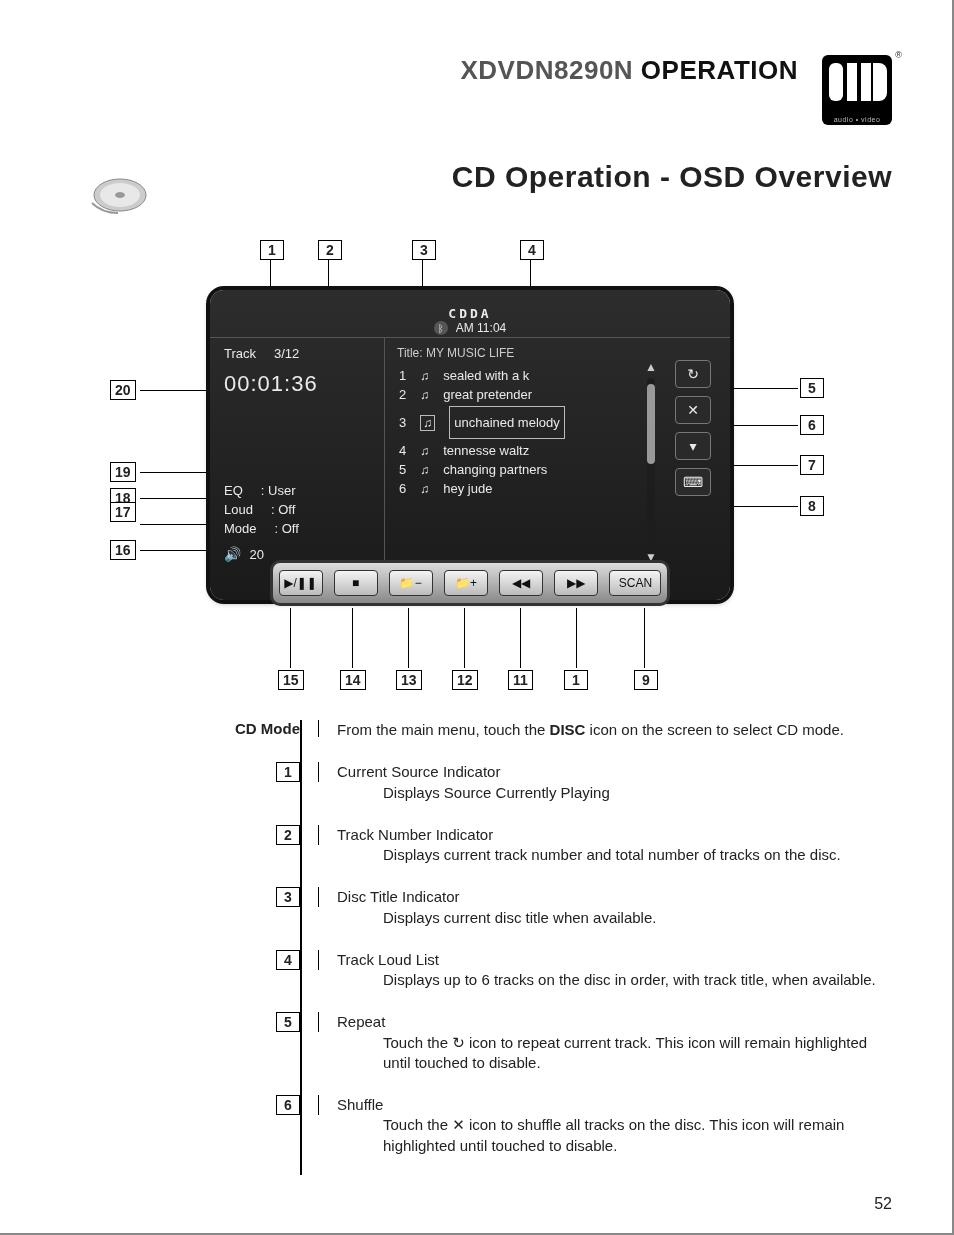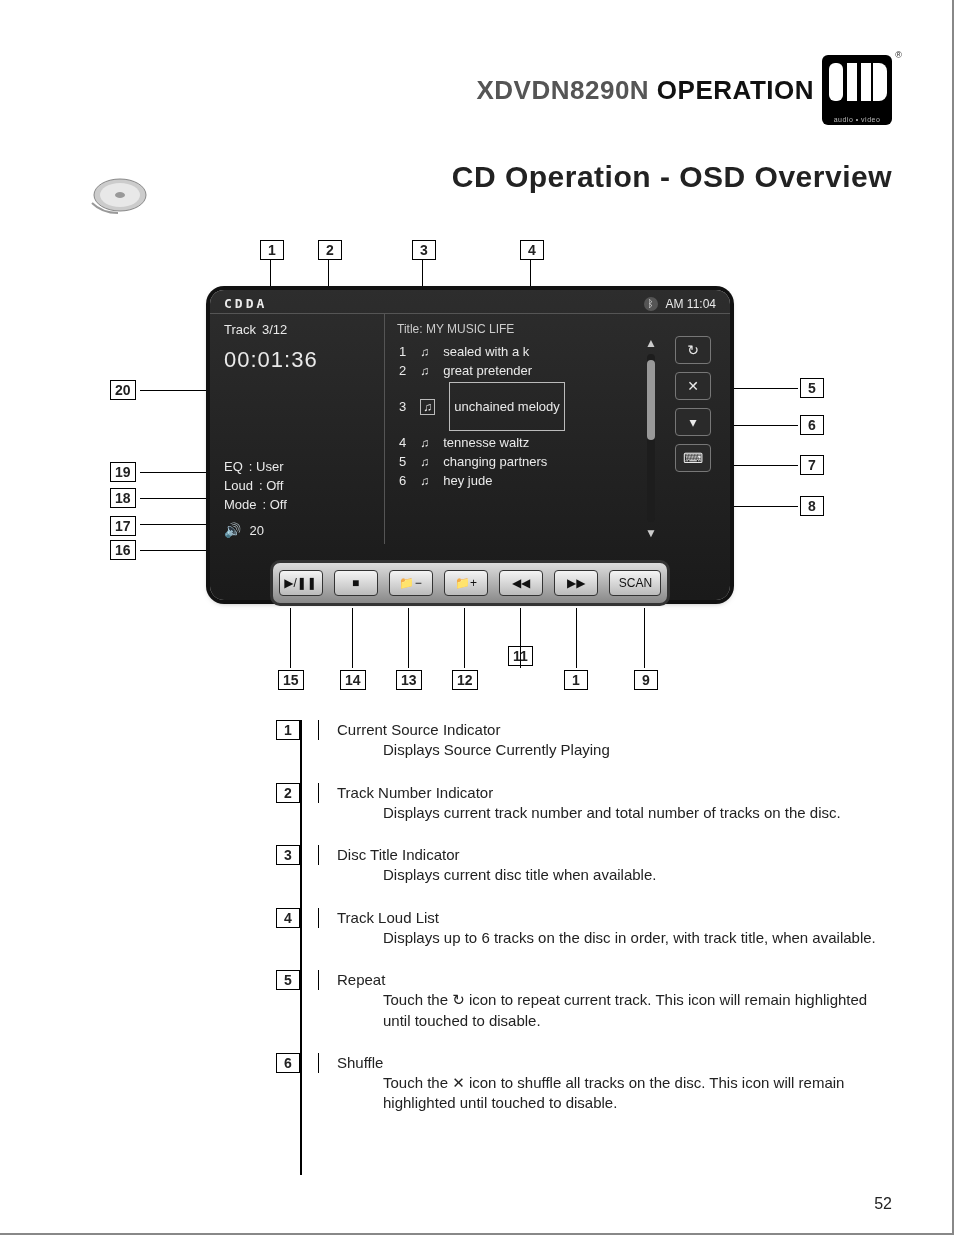--- a/index.html
+++ b/index.html
@@ -17,22 +17,22 @@
     box-sizing: border-box;
     border-bottom: 2px solid #888;
     border-right: 2px solid #888;
   }
   
   .hdr {
     position: absolute;
     top: 55px;
     right: 60px;
     display: flex;
-    align-items: center;
-    gap: 8px;
+    align-items: flex-start;
+    gap: 24px;
   }
   .hdr-title {
     font-size: 26px;
     font-weight: bold;
     color: #555;
     letter-spacing: .5px;
   }
   .hdr-title .bold { color: #111; font-weight: 900; }
   .logo {
     width: 70px;
@@ -100,49 +100,50 @@
     position: absolute;
     top: 50px; left: 110px;
     width: 520px; height: 310px;
     border-radius: 14px;
     background: linear-gradient(#2d2d2d,#1a1a1a);
     box-shadow: 0 0 0 4px #111, 0 2px 6px #0008;
     color: #eaeaea;
     font-size: 13px;
   }
   .sc-top {
-    display:flex; justify-content:space-between; 
-    padding: 6px 14px 2px 14px;
+    display:flex; justify-content:space-between; align-items:center;
+    padding: 16px 14px 2px 14px;
     border-bottom: 1px solid #555;
+    flex-direction: column;
   }
   .sc-top .src { font-weight:700; letter-spacing:3px; font-family: monospace; }
   .sc-top .right { display:flex; gap:8px; align-items:center; font-size:12px;}
   .bt-badge { width:14px;height:14px;border-radius:50%;background:#555;display:inline-flex;align-items:center;justify-content:center;font-size:10px;}
   .sc-body { display:flex; height: 230px; }
   .sc-left {
     width: 150px;
     padding: 8px 10px 6px 14px;
     border-right: 1px solid #555;
     display:flex;flex-direction:column;gap:4px;
     font-size:13px;
   }
-  .sc-left .row { display:flex; gap:6px; white-space:nowrap;}
+  .sc-left .row { display:flex; gap:18px; white-space:nowrap;}
   .sc-left .val { }
   .elapsed { font-size:22px; letter-spacing:1px; margin:6px 0 18px 0;}
   .vol-row { display:flex;align-items:center;gap:8px;margin-top:6px;}
   .spk { font-size:14px;}
   .sc-right {
     flex:1;
     padding: 4px 6px 4px 10px;
     display:flex;
   }
   .disc-title { font-size:12px; color:#ccc; padding:4px 0 6px 2px; }
   .tracklist { flex:1; }
   .trk { display:flex; align-items:center; gap:14px; padding:2px 4px; font-size:13px;}
-  .trk.sel .name { border:1px solid #bbb; padding:16px 4px;}
+  .trk.sel .name { border:1px solid #bbb; padding:8px 4px;}
   .note { font-size:12px; }
   .scrollcol { width:22px; display:flex;flex-direction:column;align-items:center;gap:2px;padding-top:18px;}
   .scrollbar { width:8px;flex:1;background:#1d1d1d;border-radius:4px;position:relative;margin:2px 0;}
   .thumb { position:absolute;top:6px;left:0;right:0;height:80px;background:#999;border-radius:4px;}
   .arrow { font-size:12px;color:#ccc;}
   .sidebtns { width:50px;display:flex;flex-direction:column;gap:8px;padding:18px 6px 0 6px;align-items:center;}
   .sidebtn { width:34px;height:26px;border:1px solid #777;border-radius:4px;background:#2a2a2a;display:flex;align-items:center;justify-content:center;font-size:14px;}
   .sc-bottom {
     position:absolute; left:60px; right:60px; bottom:-6px;
     height:40px;
@@ -248,42 +249,42 @@
     <div class="numbox abs" style="top:0;left:312px">3</div>
     <div class="numbox abs" style="top:0;left:420px">4</div>
     <div class="line" style="top:20px;left:170px;width:1px;height:55px"></div>
     <div class="line" style="top:20px;left:228px;width:1px;height:75px"></div>
     <div class="line" style="top:20px;left:322px;width:1px;height:70px"></div>
     <div class="line" style="top:20px;left:430px;width:1px;height:95px"></div>
 
     <div class="numbox abs" style="top:140px;left:10px">20</div>
     <div class="numbox abs" style="top:222px;left:10px">19</div>
     <div class="numbox abs" style="top:248px;left:10px">18</div>
-    <div class="numbox abs" style="top:276px;left:10px">17</div>
+    <div class="numbox abs" style="top:262px;left:10px">17</div>
     <div class="numbox abs" style="top:300px;left:10px">16</div>
     <div class="line" style="top:150px;left:40px;height:1px;width:85px"></div>
     <div class="line" style="top:232px;left:40px;height:1px;width:85px"></div>
     <div class="line" style="top:258px;left:40px;height:1px;width:85px"></div>
     <div class="line" style="top:284px;left:40px;height:1px;width:85px"></div>
     <div class="line" style="top:310px;left:40px;height:1px;width:85px"></div>
 
     <div class="numbox abs" style="top:138px;left:700px">5</div>
     <div class="numbox abs" style="top:175px;left:700px">6</div>
     <div class="numbox abs" style="top:215px;left:700px">7</div>
     <div class="numbox abs" style="top:256px;left:700px">8</div>
     <div class="line" style="top:148px;left:632px;height:1px;width:66px"></div>
     <div class="line" style="top:185px;left:632px;height:1px;width:66px"></div>
     <div class="line" style="top:225px;left:632px;height:1px;width:66px"></div>
     <div class="line" style="top:266px;left:632px;height:1px;width:66px"></div>
 
     <div class="numbox abs" style="top:430px;left:178px">15</div>
     <div class="numbox abs" style="top:430px;left:240px">14</div>
     <div class="numbox abs" style="top:430px;left:296px">13</div>
     <div class="numbox abs" style="top:430px;left:352px">12</div>
-    <div class="numbox abs" style="top:406px;left:408px">11</div>
+    <div class="numbox abs" style="top:430px;left:408px">11</div>
     <div class="numbox abs" style="top:430px;left:464px">1</div>
     <div class="numbox abs" style="top:430px;left:534px">9</div>
     <div class="line" style="top:368px;left:190px;width:1px;height:60px"></div>
     <div class="line" style="top:368px;left:252px;width:1px;height:60px"></div>
     <div class="line" style="top:368px;left:308px;width:1px;height:60px"></div>
     <div class="line" style="top:368px;left:364px;width:1px;height:60px"></div>
     <div class="line" style="top:368px;left:420px;width:1px;height:60px"></div>
     <div class="line" style="top:368px;left:476px;width:1px;height:60px"></div>
     <div class="line" style="top:368px;left:544px;width:1px;height:60px"></div>
 
@@ -389,20 +390,26 @@
         <div class="bbtn">▶▶</div>
         <div class="bbtn wide">SCAN</div>
       </div>
     </div>
   </div>
 
   <div class="divider"></div>
 
   <div class="desc">
 
+    <div class="desc-row first">
+      <div class="left">CD Mode</div>
+      <div class="right">
+        <span>From the main menu, touch the </span><span class="hl">DISC</span><span> icon on the screen to select CD mode.</span>
+      </div>
+    </div>
 
     <div class="desc-row">
       <div class="left"><span class="numbox">1</span></div>
       <div class="right">
         <span class="title">Current Source Indicator</span>
         <span class="sub">Displays Source Currently Playing</span>
       </div>
     </div>
 
     <div class="desc-row">

